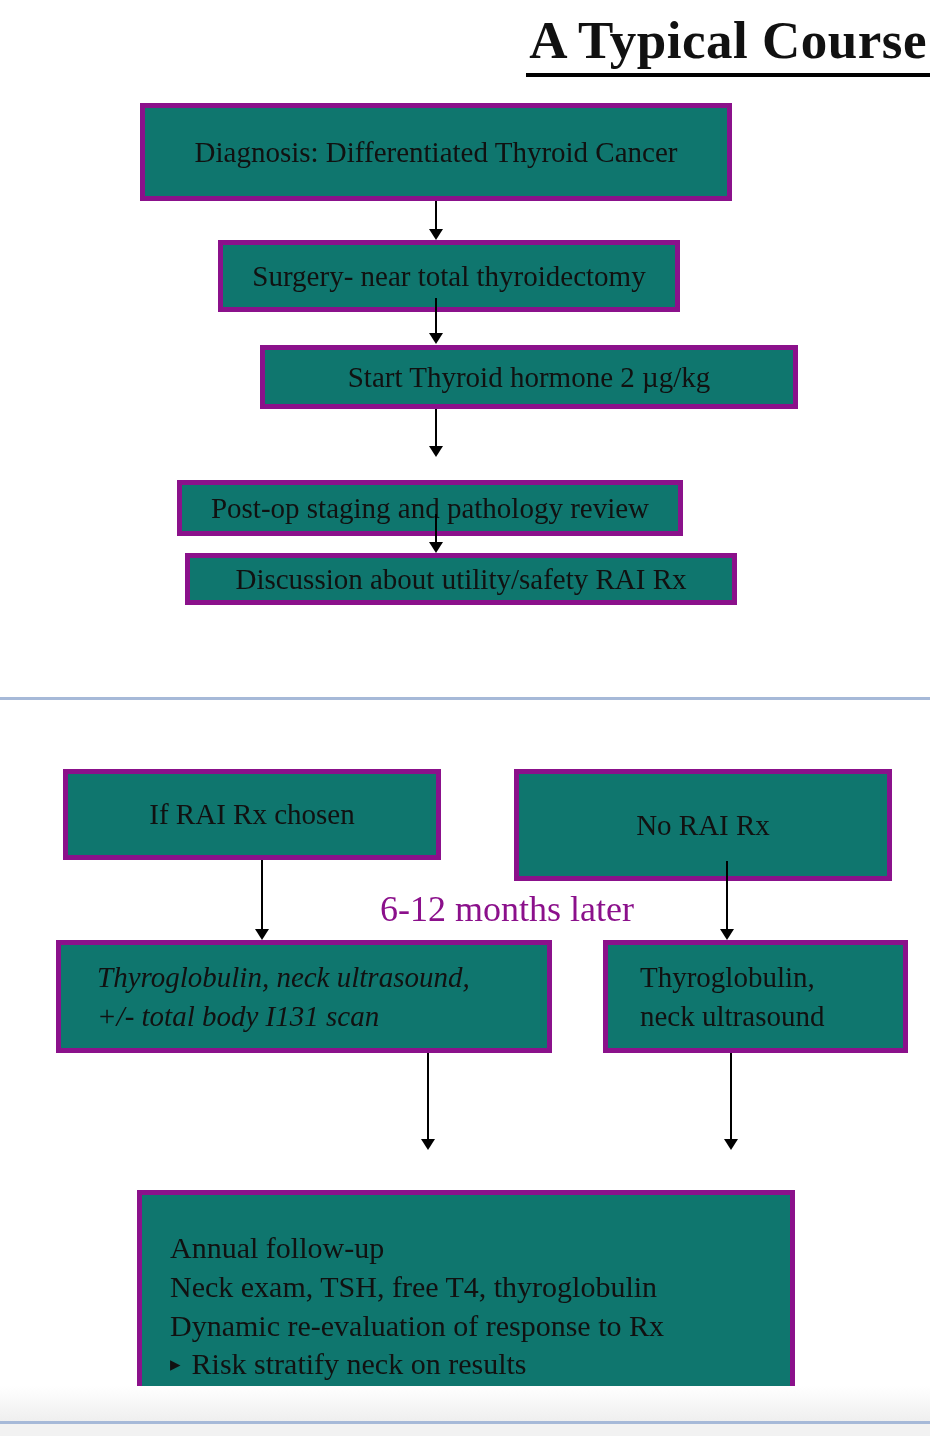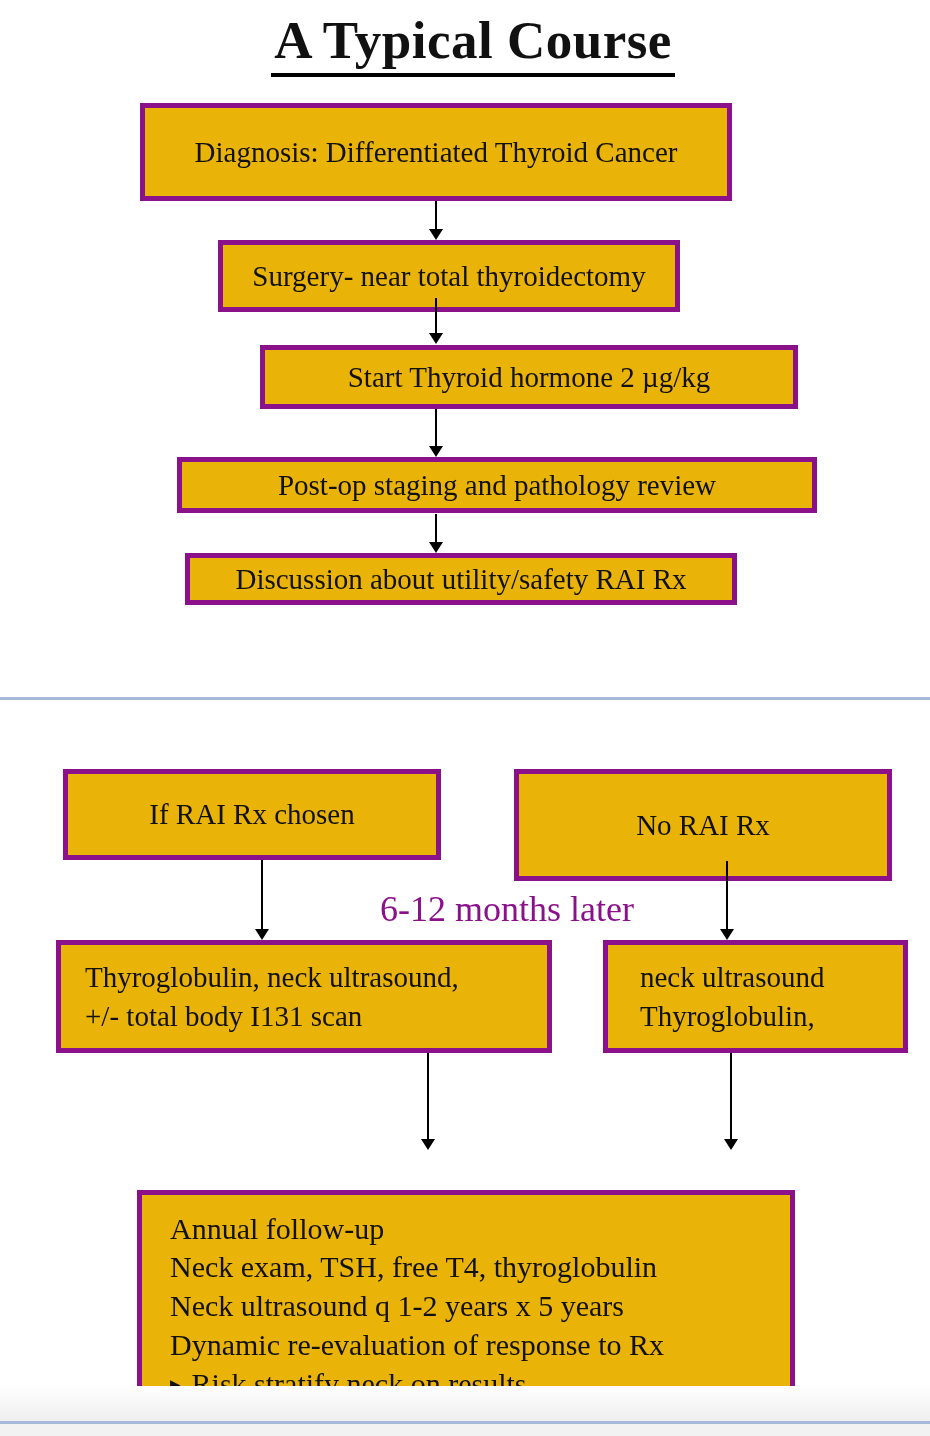--- a/index.html
+++ b/index.html
@@ -15,52 +15,52 @@
     width:930px;height:1436px;
     background:var(--background);
     font-family:"Liberation Serif","DejaVu Serif",serif;
     color:var(--text);
     -webkit-font-smoothing:antialiased;
   }
   .slide{position:relative;width:930px;height:1436px;overflow:hidden;background:var(--background);}
 
   .page-title{
     position:absolute;top:10px;left:16px;right:0;
-    text-align:center;
+    text-align:right;
   }
   .page-title span{
     display:inline-block;
     font-size:53px;font-weight:bold;
     border-bottom:4px solid #000;
     padding:0 3px 3px 3px;
     letter-spacing:0.5px;
   }
 
   .fbox{
     position:absolute;
     border:5px solid var(--box-border);
-    background:#eab308;
+    background:#0f766e;
     box-sizing:border-box;
     display:flex;align-items:center;justify-content:center;
     font-size:29px;line-height:1.25;
     text-align:center;
   }
   .fbox.left-align{
     flex-direction:column;align-items:flex-start;justify-content:center;
     text-align:left;
   }
 
   .b1{left:140px;top:103px;width:592px;height:98px;}
   .b2{left:218px;top:240px;width:462px;height:72px;}
   .b3{left:218px;top:345px;width:538px;height:64px;margin-left:42px;}
-  .b4{left:177px;top:457px;width:640px;height:56px;justify-content:center;}
+  .b4{left:177px;top:480px;width:506px;height:56px;justify-content:center;}
   .b5{left:185px;top:553px;width:552px;height:52px;}
   .b6{left:63px;top:769px;width:378px;height:91px;}
   .b7{left:514px;top:769px;width:378px;height:112px;}
-  .b8{left:56px;top:940px;width:496px;height:113px;padding-left:24px;line-height:39px;}
+  .b8{left:56px;top:940px;width:496px;height:113px;padding-left:36px;line-height:39px;font-style:italic;}
   .b9{left:603px;top:940px;width:305px;height:113px;padding-left:32px;line-height:39px;}
   .bf{left:137px;top:1150px;width:658px;height:233px;padding-left:28px;line-height:38.7px;font-size:30px;margin-top:40px;}
 
   .arrow{position:absolute;width:14px;}
   .arrow .shaft{position:absolute;left:6px;top:0;bottom:8px;width:2px;background:var(--arrow);}
   .arrow .head{
     position:absolute;left:0;bottom:0;width:0;height:0;
     border-left:7px solid transparent;
     border-right:7px solid transparent;
     border-top:11px solid var(--arrow);
@@ -158,38 +158,37 @@
     <div class="shaft"></div>
     <div class="head"></div>
   </div>
 
   <div class="fbox b8 left-align">
     <div>Thyroglobulin, neck ultrasound,</div>
     <div>+/- total body I131 scan</div>
   </div>
 
   <div class="fbox b9 left-align">
+    <div>Thyroglobulin,</div>
     <div>neck ultrasound</div>
-    <div>Thyroglobulin,</div>
   </div>
 
   <div class="arrow a7">
     <div class="shaft"></div>
     <div class="head"></div>
   </div>
 
   <div class="arrow a8">
     <div class="shaft"></div>
     <div class="head"></div>
   </div>
 
   <div class="fbox bf left-align">
     <div>Annual follow-up</div>
     <div>Neck exam, TSH, free T4, thyroglobulin</div>
-    <div>Neck ultrasound q 1-2 years x 5 years</div>
     <div>Dynamic re-evaluation of response to Rx</div>
     <div class="bullet-line">
       <span class="bullet">▸</span>
       <span>Risk stratify neck on results</span>
     </div>
   </div>
 
   <div class="bottom-fade"></div>
   <div class="divider divider-bottom"></div>
   <div class="bottom-strip"></div>

